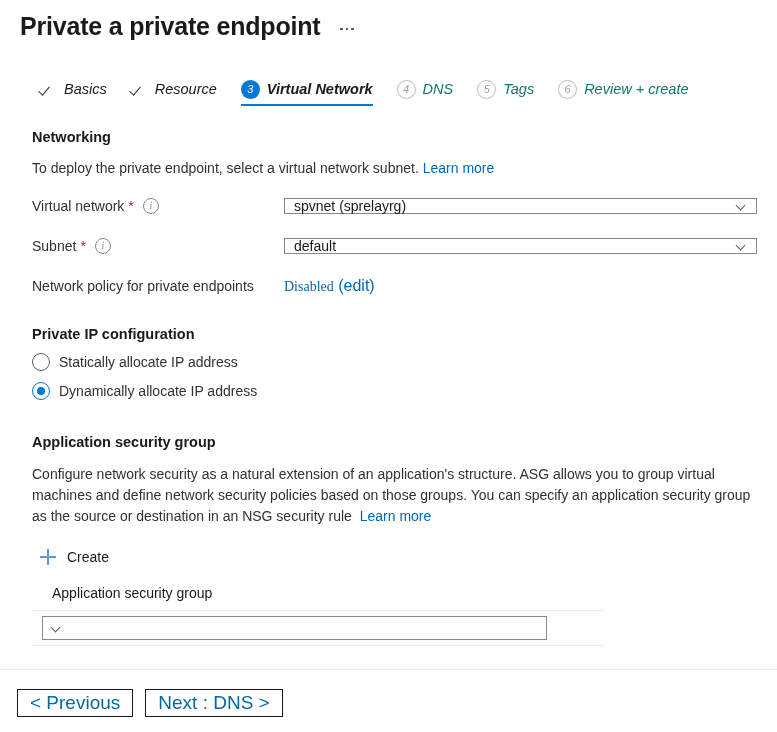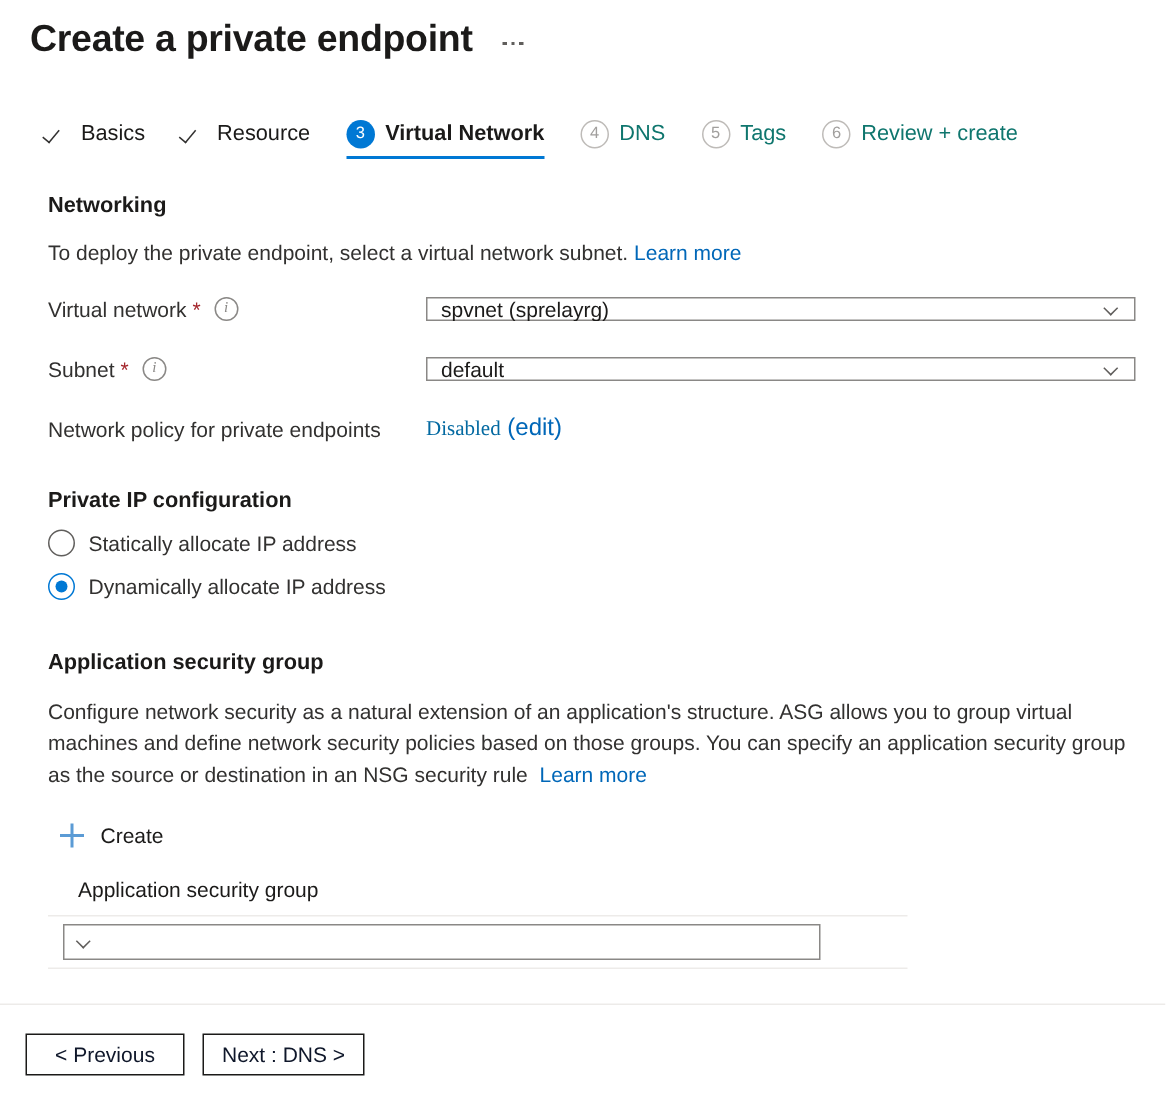--- a/index.html
+++ b/index.html
@@ -43,23 +43,24 @@
     width: 2.5px;
     height: 2.5px;
     background: #605e5c;
     display: block;
   }
 
   
   .tabs {
     display: flex;
     align-items: flex-end;
-    padding-left: 30px;
+    padding-left: 40px;
     margin-top: 30px;
     height: 34px;
+    font-style: italic;
   }
   .tab {
     display: flex;
     align-items: center;
     height: 34px;
     margin-right: 24px;
     cursor: pointer;
     position: relative;
     white-space: nowrap;
   }
@@ -334,35 +335,35 @@
   .footer-inner {
     display: flex;
     gap: 12px;
     padding: 19px 0 0 17px;
   }
   .btn {
     min-width: 106px;
     height: 28px;
     border: 1px solid #1b1a19;
     background: #ffffff;
-    font-size: 14px;
-    color: #0f172a;
+    font-size: 19px;
+    color: #0369a1;
     font-family: "Liberation Sans", sans-serif;
     cursor: pointer;
     padding: 12px 12px;
     display: flex;
     align-items: center;
     justify-content: center;
   }
 </style>
 </head>
 <body>
 
 <div class="title-row">
-  <div class="page-title">Create a private endpoint</div>
+  <div class="page-title">Private a private endpoint</div>
   <div class="ellipsis-btn">
     <span></span>
       <span></span>
       <span></span>
   </div>
 </div>
 
 <div class="tabs">
 
   <div class="tab done">

